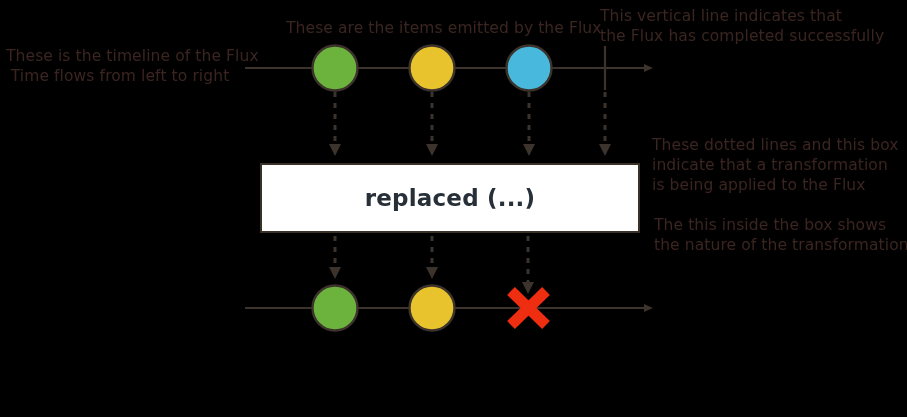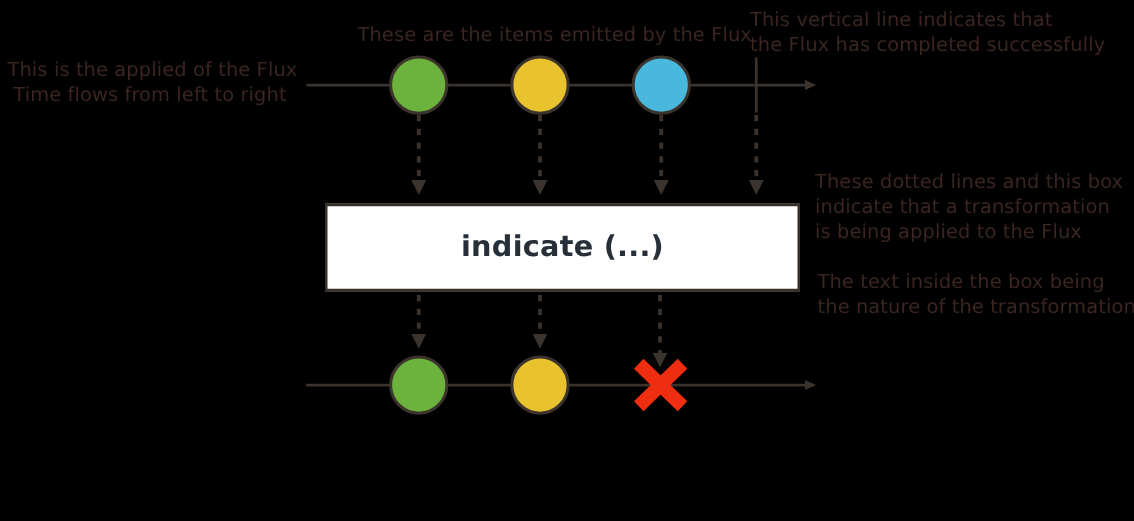--- a/index.html
+++ b/index.html
@@ -96,33 +96,33 @@
       <circle cx="335" cy="308" r="22.5" fill="#6cb33e" stroke="#3b332c" stroke-width="2.4"></circle>
       <circle cx="432" cy="308" r="22.5" fill="#e8c32e" stroke="#3b332c" stroke-width="2.4"></circle>
       <g>
         <line x1="511" y1="291" x2="546" y2="325" stroke="#ef2d11" stroke-width="11" stroke-linecap="butt"></line>
         <line x1="546" y1="291" x2="511" y2="325" stroke="#ef2d11" stroke-width="11" stroke-linecap="butt"></line>
       </g>
     </g>
   </svg>
 
   <div class="opbox">
-    <span class="opbox-label">indicate (...)</span>
+    <span class="opbox-label">replaced (...)</span>
   </div>
 
-  <div class="annot center" style="left:6px; top:46px; width:228px;">This is the applied of the Flux
+  <div class="annot center" style="left:6px; top:46px; width:228px;">These is the timeline of the Flux
 Time flows from left to right</div>
 
   <div class="annot center" style="left:286px; top:18px; width:290px;">These are the items emitted by the Flux</div>
 
   <div class="annot left" style="left:600px; top:6px; width:300px;">This vertical line indicates that
 the Flux has completed successfully</div>
 
   <div class="annot left" style="left:652px; top:135px; width:250px;">These dotted lines and this box
 indicate that a transformation
 is being applied to the Flux</div>
 
-  <div class="annot left" style="left:654px; top:215px; width:250px;">The text inside the box being
+  <div class="annot left" style="left:654px; top:215px; width:250px;">The this inside the box shows
 the nature of the transformation</div>
 
 
 
 </div>
 
 </body></html>

